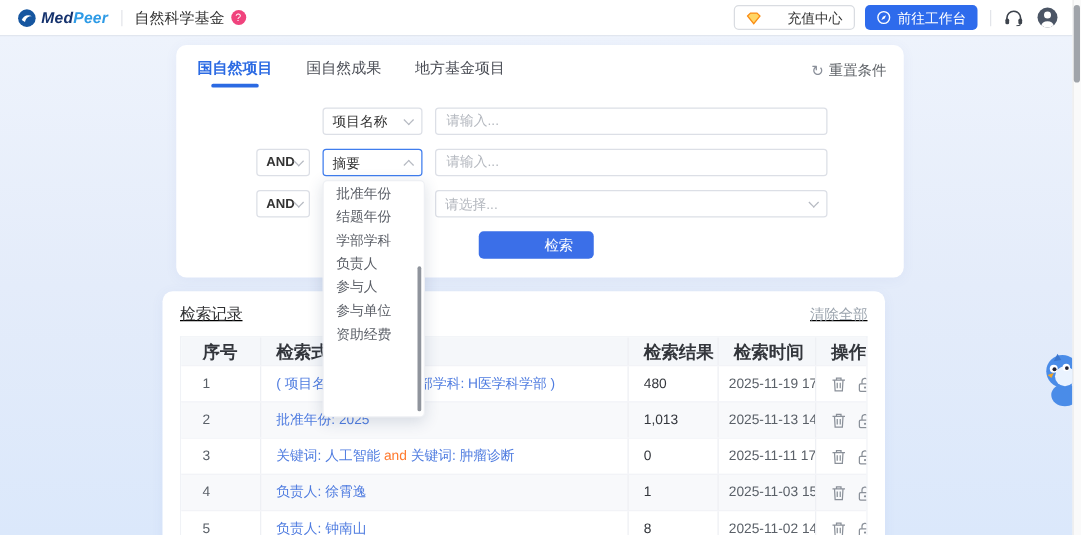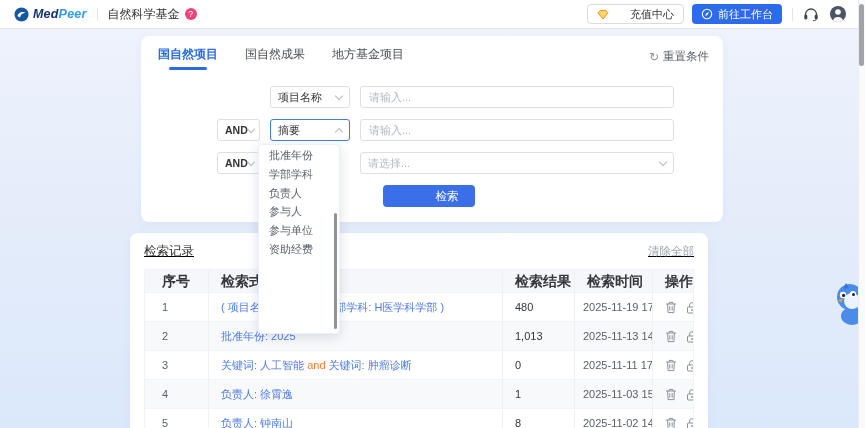--- a/index.html
+++ b/index.html
@@ -36,21 +36,21 @@
   
   .tabs { position:absolute; top:10px; left:17px; display:flex; gap:27px; }
   .tab { font-size:12px; color:#4a4d55; cursor:pointer; text-align:center; }
   .tab.active { color:#2b6ae3; font-weight:bold; }
   .tab-underline { height:3px; width:38px; background:#2b6ae3; border-radius:2px; margin:4px auto 0; }
   .reset { position:absolute; top:13px; right:14px; display:flex; align-items:center; gap:4px;
            font-size:11.5px; color:#5f6368; cursor:pointer; }
   .reset-glyph { font-size:12px; color:#8a8f99; }
 
   
-  .f-row { position:absolute; left:0; width:100%; height:22px;margin-left:12px; }
+  .f-row { position:absolute; left:0; width:100%; height:22px; }
   .f-row1 { top:50px; } .f-row2 { top:83px; } .f-row3 { top:116px; }
   .and-select { position:absolute; left:64px; width:43px; }
   .field-select { position:absolute; left:117px; width:80px; }
   .wide-select { position:absolute; left:207px; width:314px; }
   .select { height:22px; border:1px solid #dcdfe6; border-radius:3px; background:#fff;
             display:flex; align-items:center; justify-content:space-between; padding:0 7px;
             font-size:11px; color:#333; cursor:pointer; }
   .select.open { border-color:#3f7dee; }
   .select .ph { color:#b4b8bf; }
   .and-select .select-label { font-weight:bold; font-size:10.5px; color:#333; }
@@ -306,20 +306,21 @@
     </svg>
   </div>
             </div>
           </div>
       </div>
     </section>
 
     <div class="dropdown" id="dropdown">
       <div id="dd-host">
           <div class="dd-item">批准年份</div>
+          <div class="dd-item">结题年份</div>
           <div class="dd-item">学部学科</div>
           <div class="dd-item">负责人</div>
           <div class="dd-item">参与人</div>
           <div class="dd-item">参与单位</div>
           <div class="dd-item">资助经费</div>
         </div>
       <div class="dd-thumb"></div>
     </div>
 
     <svg class="mascot" width="26" height="46" viewBox="0 0 26 46">

